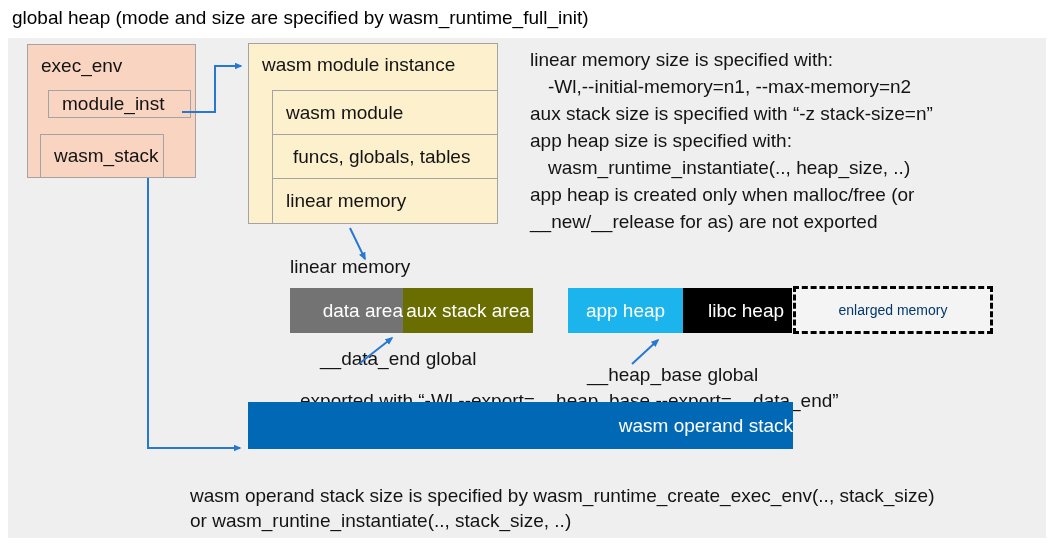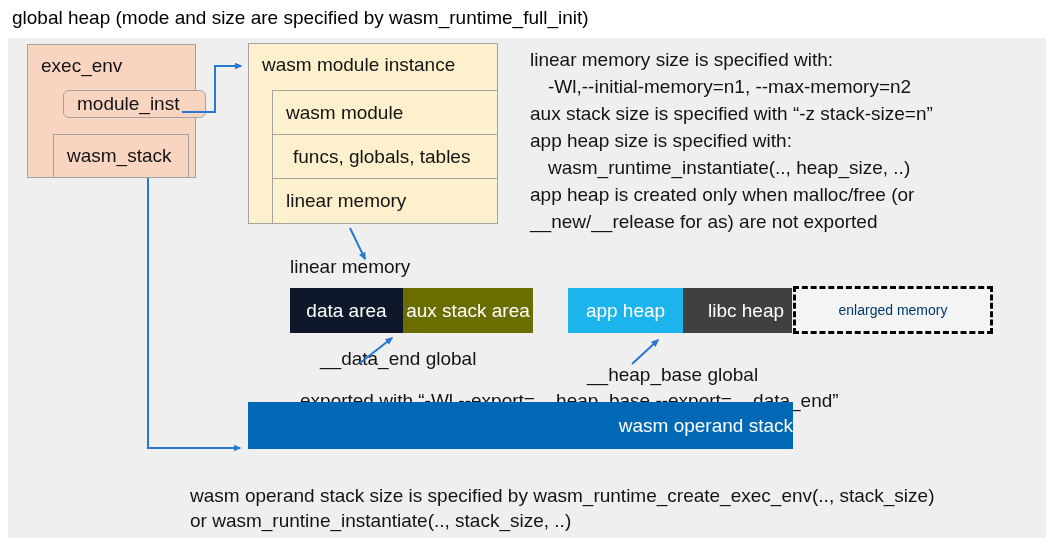--- a/index.html
+++ b/index.html
@@ -32,24 +32,24 @@
 
 <div class="page">
 
   <div class="title">global heap (mode and size are specified by wasm_runtime_full_init)</div>
 
   <div class="panel"></div>
 
   <div class="box pink outer" style="left:27px;top:44px;width:169px;height:134px;">
     <span>exec_env</span>
   </div>
-  <div class="box pink" style="left:63px;top:90px;width:143px;height:28px;border-radius:6px;">
+  <div class="box pink" style="left:48px;top:90px;width:143px;height:28px;">
     <span>module_inst</span>
   </div>
-  <div class="box pink" style="left:53px;top:134px;width:136px;height:44px;">
+  <div class="box pink" style="left:40px;top:134px;width:124px;height:44px;">
     <span>wasm_stack</span>
   </div>
 
   <div class="box cream outer" style="left:248px;top:43px;width:250px;height:181px;">
     <span>wasm module instance</span>
   </div>
   <div class="box cream" style="left:272px;top:90px;width:226px;height:45px;">
     <span>wasm module</span>
   </div>
   <div class="box cream" style="left:272px;top:134px;width:226px;height:45px;padding-left:20px;">
@@ -64,30 +64,30 @@
     <div class="ind">-Wl,--initial-memory=n1, --max-memory=n2</div>
     <div>aux stack size is specified with “-z stack-size=n”</div>
     <div>app heap size is specified with:</div>
     <div class="ind">wasm_runtime_instantiate(.., heap_size, ..)</div>
     <div>app heap is created only when malloc/free (or</div>
     <div>__new/__release for as) are not exported</div>
   </div>
 
   <div class="lm-label">linear memory</div>
 
-  <div class="seg" style="left: 290px; width: 113px; background: #0f172a;">
+  <div class="seg" style="left: 290px; width: 113px; background: #737373; justify-content: flex-end;">
     <span>data area</span>
   </div>
   <div class="seg" style="left: 403px; width: 130px; background: rgb(106, 109, 0);">
     <span>aux stack area</span>
   </div>
   <div class="seg" style="left: 568px; width: 115px; background: rgb(28, 180, 236);">
     <span>app heap</span>
   </div>
-  <div class="seg" style="left: 683px; width: 109px; background: #404040; padding-left: 17px;">
+  <div class="seg" style="left: 683px; width: 109px; background: #000000; padding-left: 17px;">
     <span>libc heap</span>
   </div>
   <div class="enlarged">
     <span style="color: rgb(0, 56, 108);">enlarged memory</span>
   </div>
 
   <div class="ann" style="left:320px;top:348px;">__data_end global</div>
   <div class="ann" style="left:587px;top:364px;">__heap_base global</div>
   <div class="ann" style="left:300px;top:390px;">exported with “-Wl,--export=__heap_base,--export=__data_end”</div>
 

